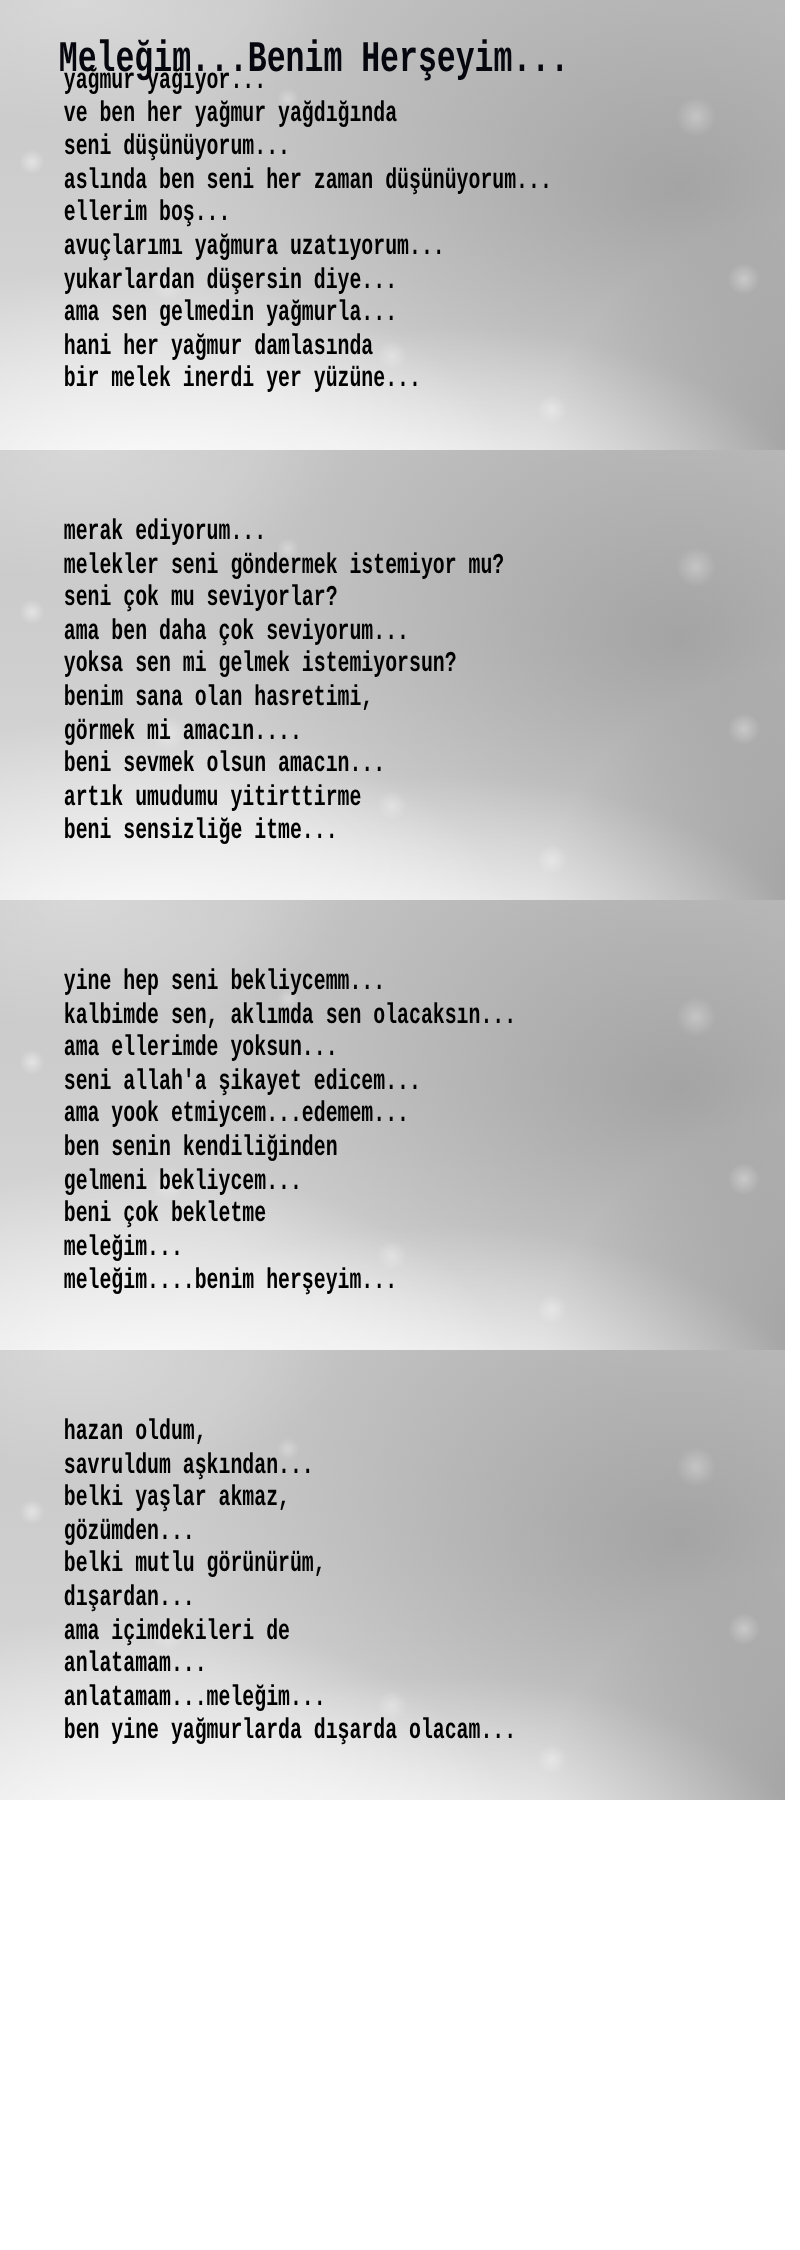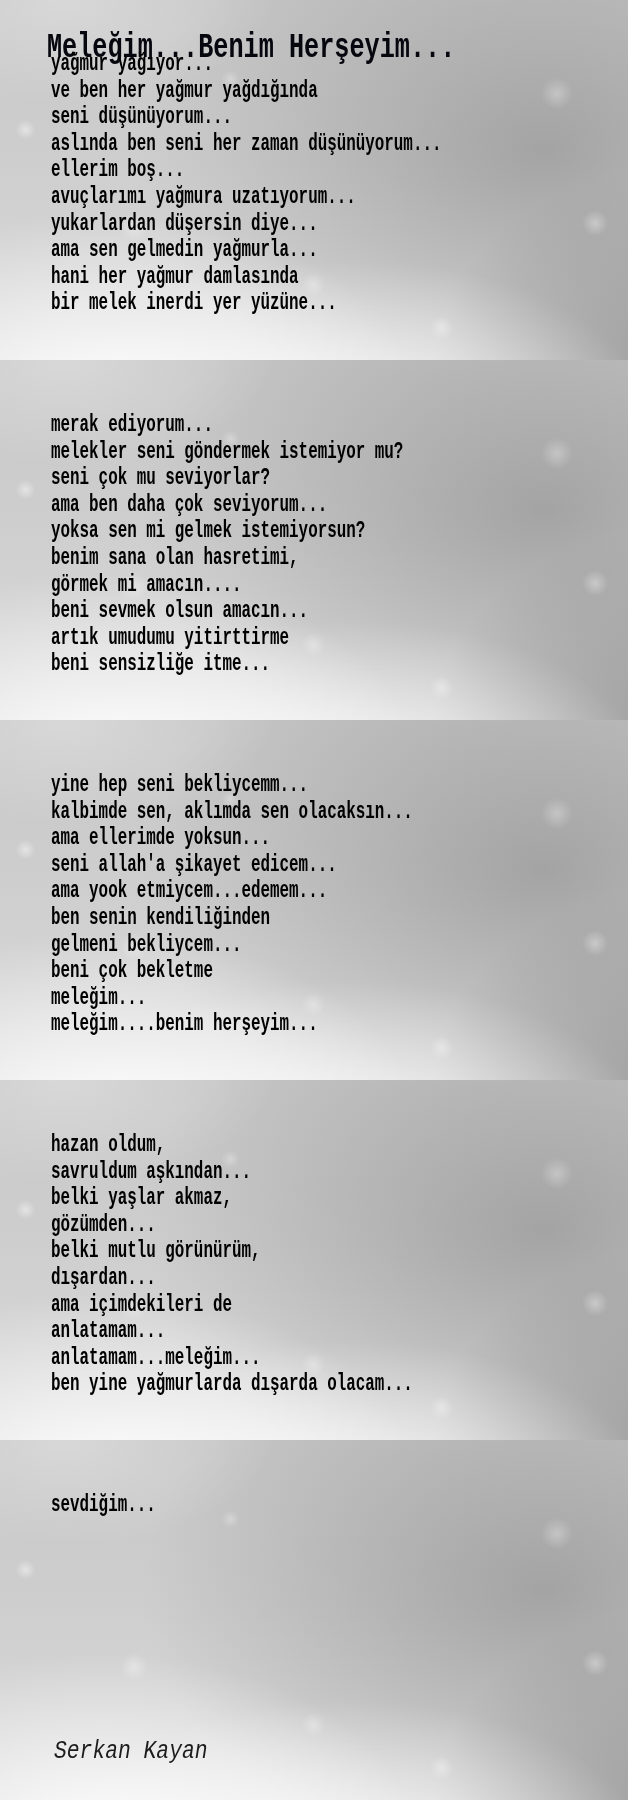--- a/index.html
+++ b/index.html
@@ -106,20 +106,14 @@
         <div class="line">gözümden...</div>
         <div class="line">belki mutlu görünürüm,</div>
         <div class="line">dışardan...</div>
         <div class="line">ama içimdekileri de</div>
         <div class="line">anlatamam...</div>
         <div class="line">anlatamam...meleğim...</div>
         <div class="line">ben yine yağmurlarda dışarda olacam...</div>
       </div>
   </div>
 
-  <div class="band">
-    <div class="stanza">
-        <div class="line">sevdiğim...</div>
-      </div>
-    <div class="author">Serkan Kayan</div>
-  </div>
 
 </div>
 
 </body></html>

